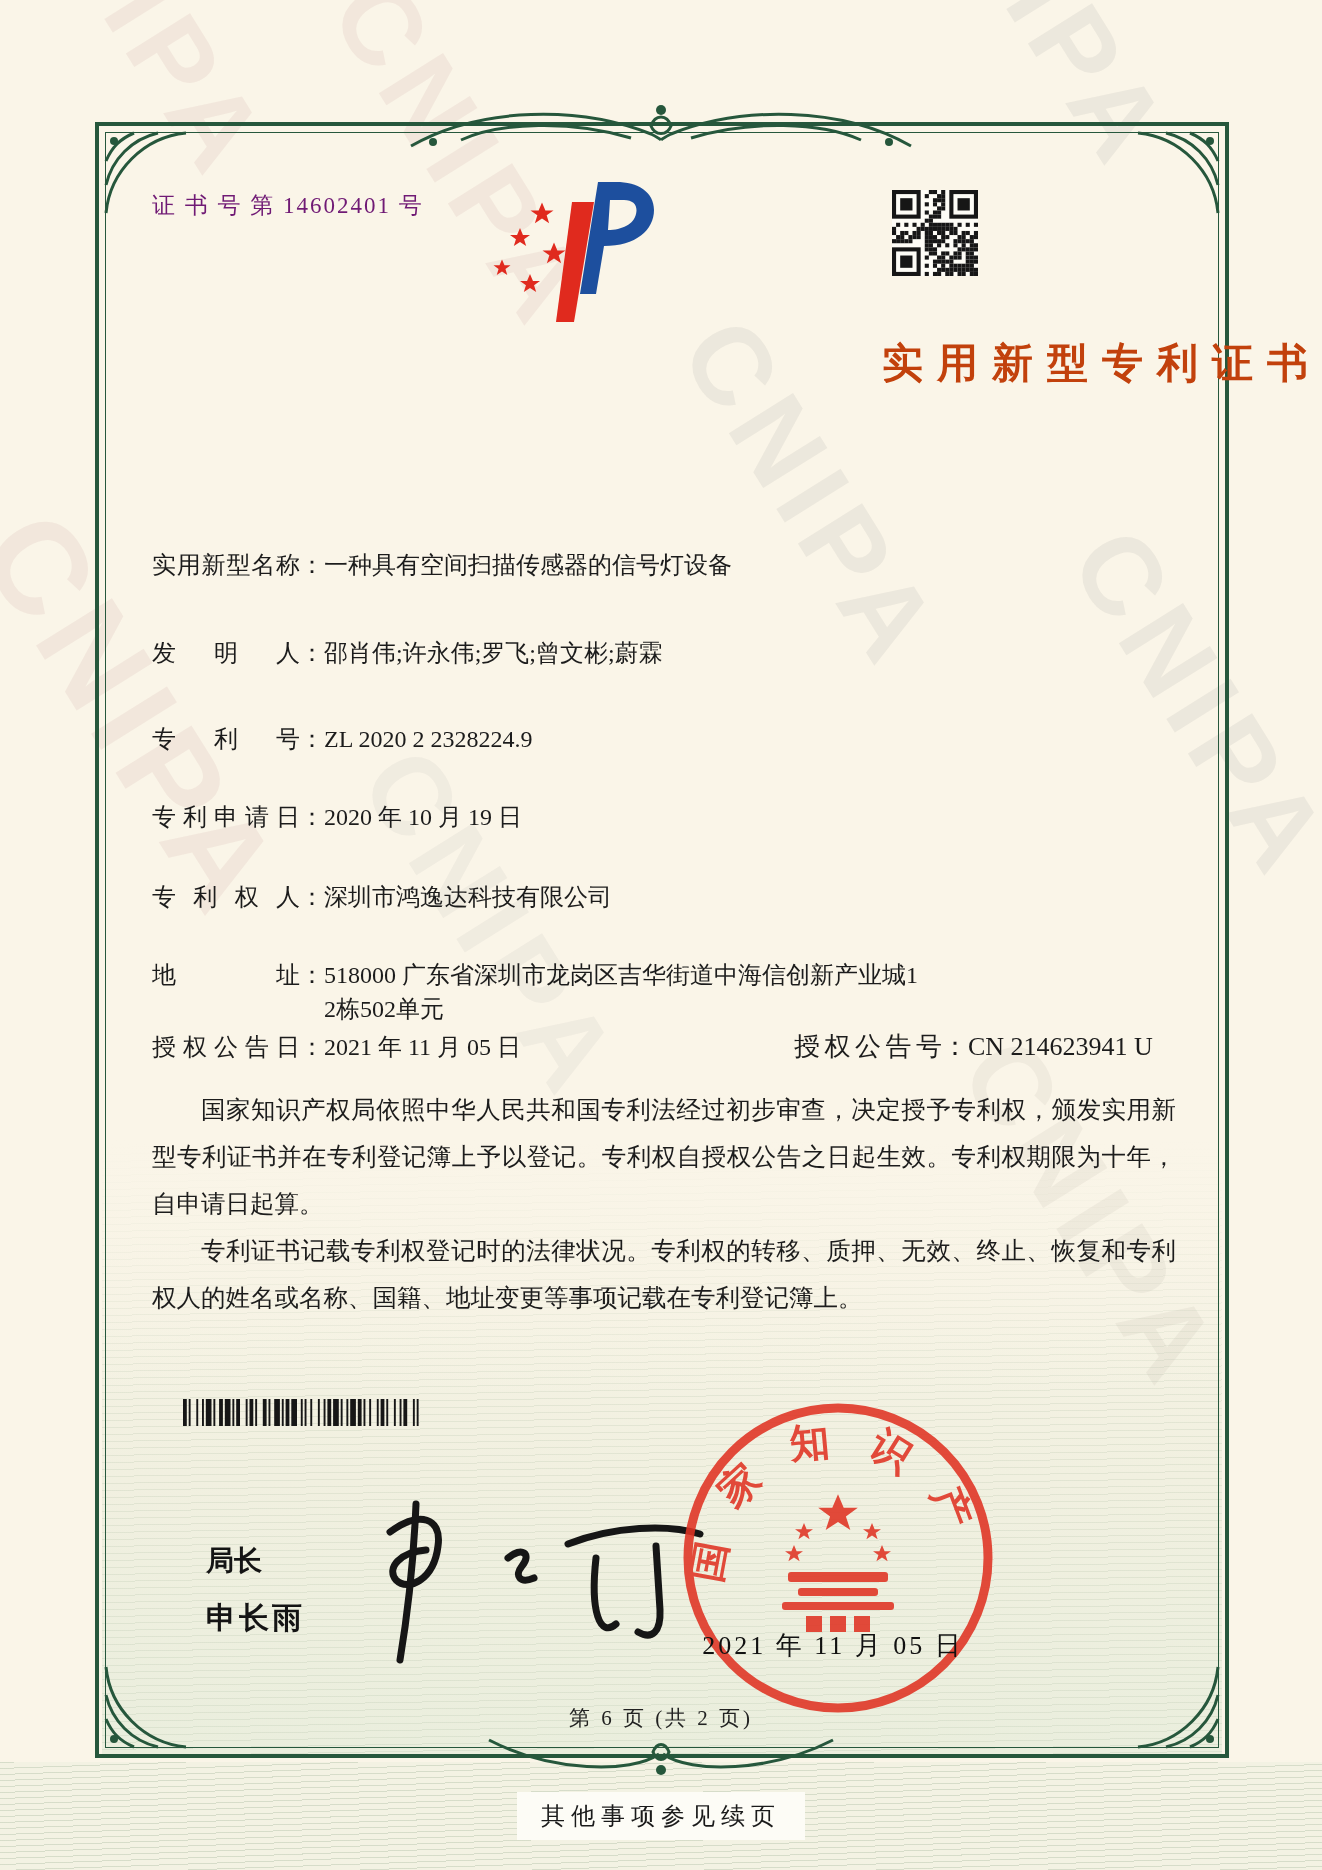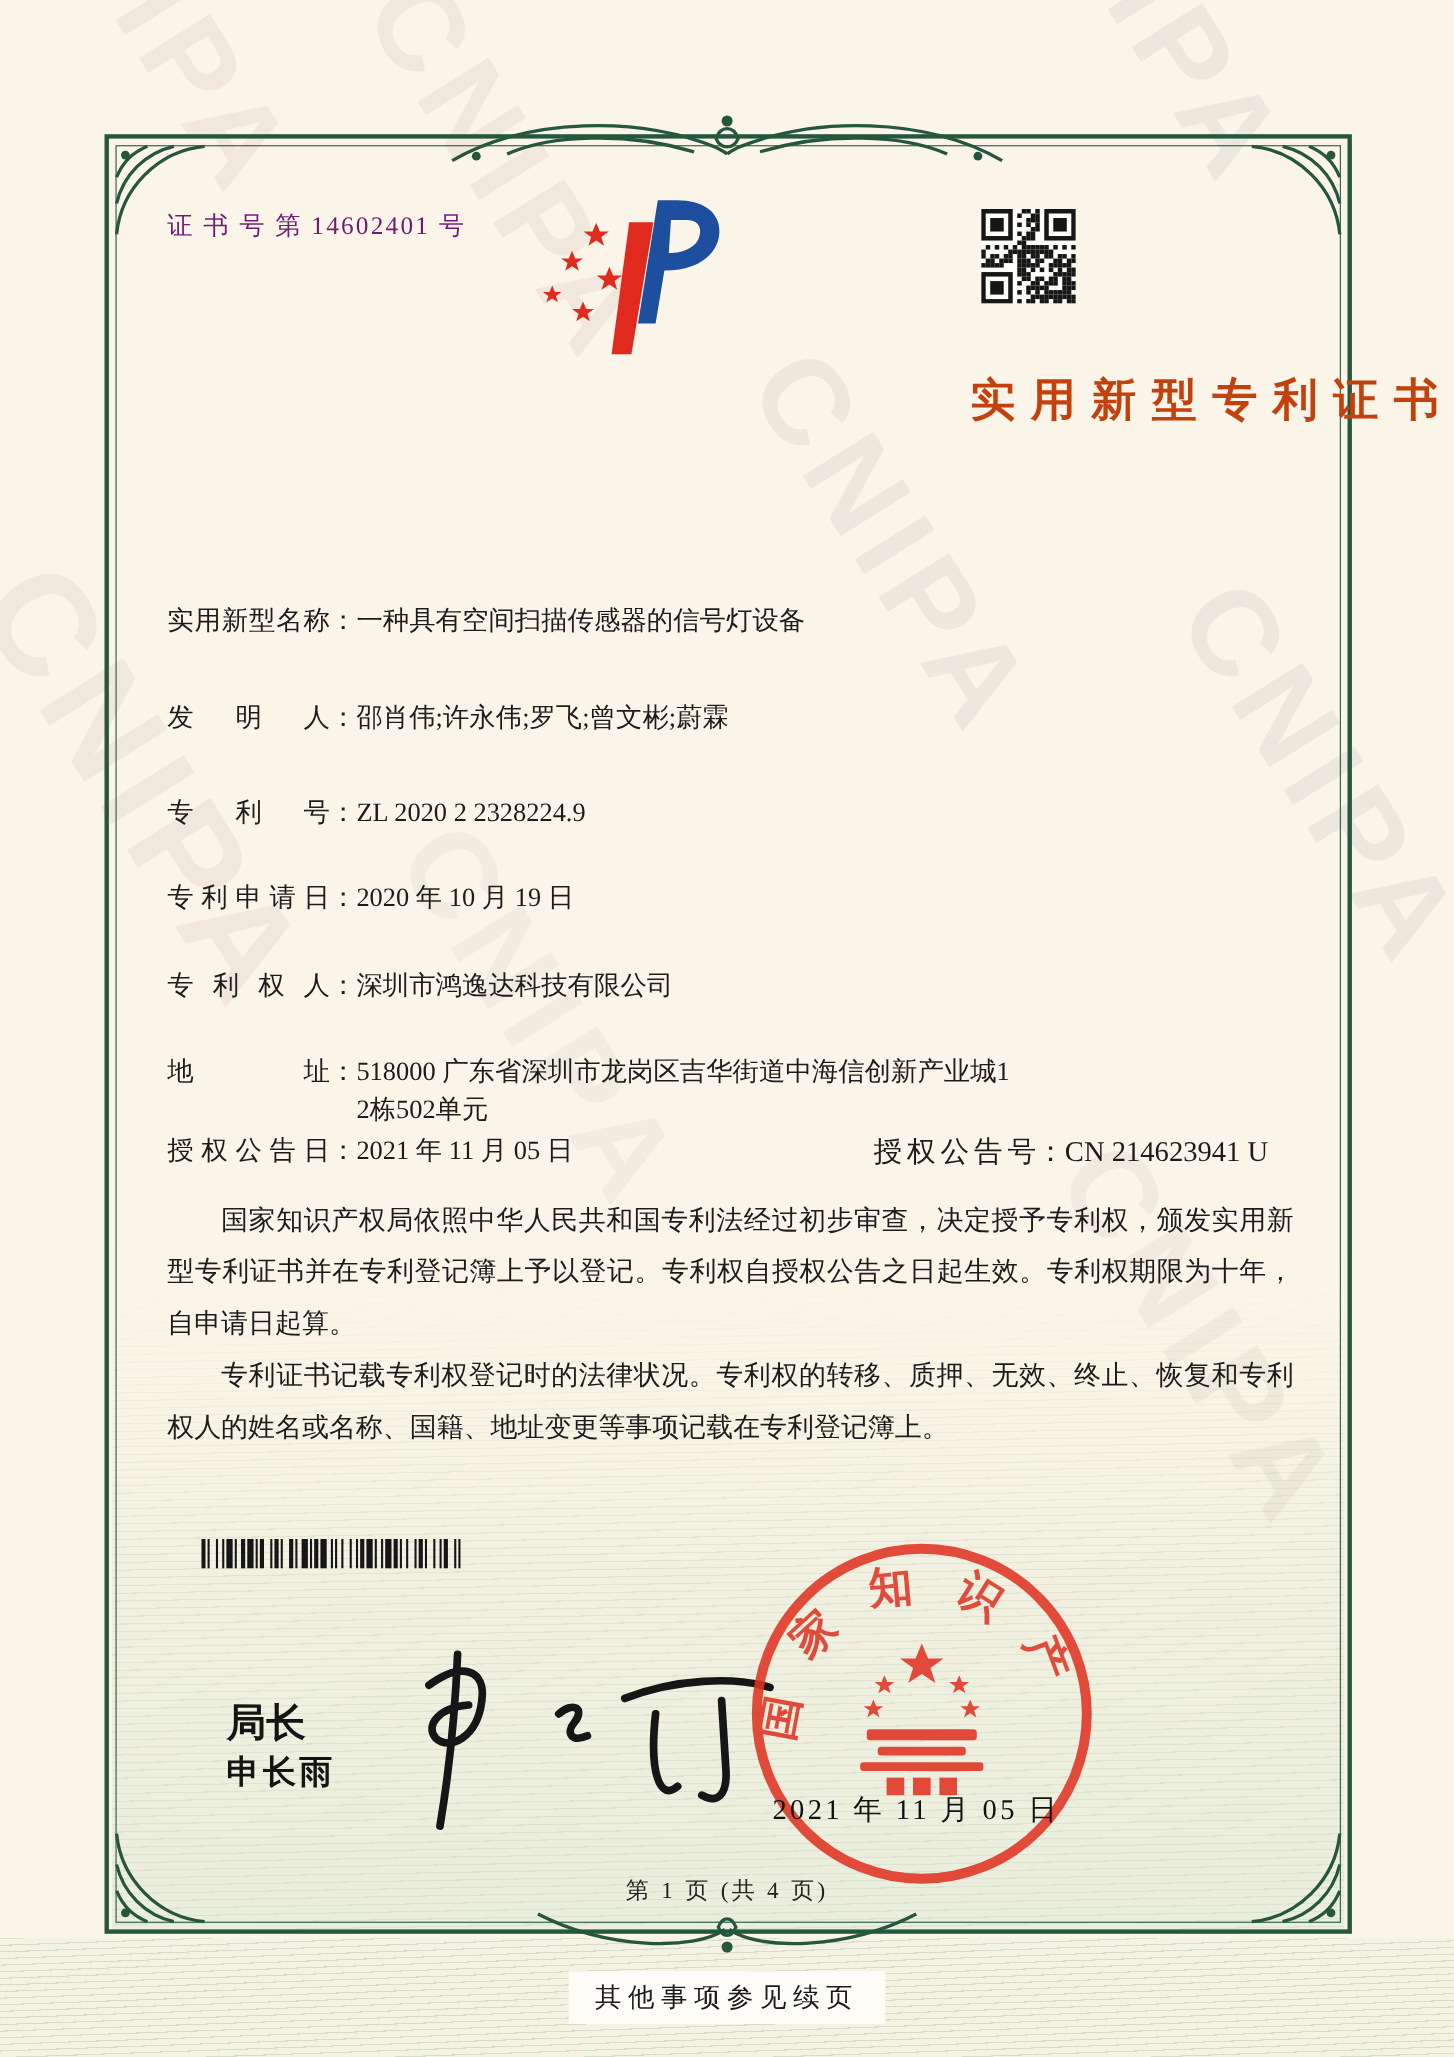--- a/index.html
+++ b/index.html
@@ -66,21 +66,21 @@
   
   .body-text{
     position:absolute;left:152px;width:1024px;top:1086px;
     font-size:24.5px;line-height:47px;text-align:justify;
     font-family:"Liberation Serif","DejaVu Serif",serif;
   }
   .body-text p{margin:0;text-indent:2em;}
   
   .barcode{position:absolute;left:183px;top:1399px;}
   .director{position:absolute;left:206px;top:1542px;font-family:"Liberation Sans","DejaVu Sans",sans-serif;font-weight:bold;color:#141414;}
-  .director .d-title{font-size:36px;}
+  .director .d-title{font-size:28px;margin-bottom:18px;}
   .director .d-name{font-size:30px;letter-spacing:3px;}
   .signature{position:absolute;left:356px;top:1492px;}
   .seal{position:absolute;left:676px;top:1396px;}
   .seal-date{
     position:absolute;left:668px;width:330px;top:1628px;
     text-align:center;font-size:26px;letter-spacing:3px;color:#111;
   }
   .page-no{
     position:absolute;left:0;right:0;top:1704px;
     text-align:center;font-size:21px;letter-spacing:3px;color:#222;
@@ -467,19 +467,19 @@
         <rect x="106" y="206" width="112" height="8" rx="3"></rect>
         <rect x="130" y="220" width="16" height="16"></rect>
         <rect x="154" y="220" width="16" height="16"></rect>
         <rect x="178" y="220" width="16" height="16"></rect>
       </g>
     </g>
   </svg>
 
   <div class="seal-date">2021 年 11 月 05 日</div>
 
-  <div class="page-no">第 1 页 (共 4 页)</div>
+  <div class="page-no">第 6 页 (共 2 页)</div>
 
   <div class="footer-note-wrap">
     <span class="footer-note">其他事项参见续页</span>
   </div>
 
 </div>
 
 </body></html>

